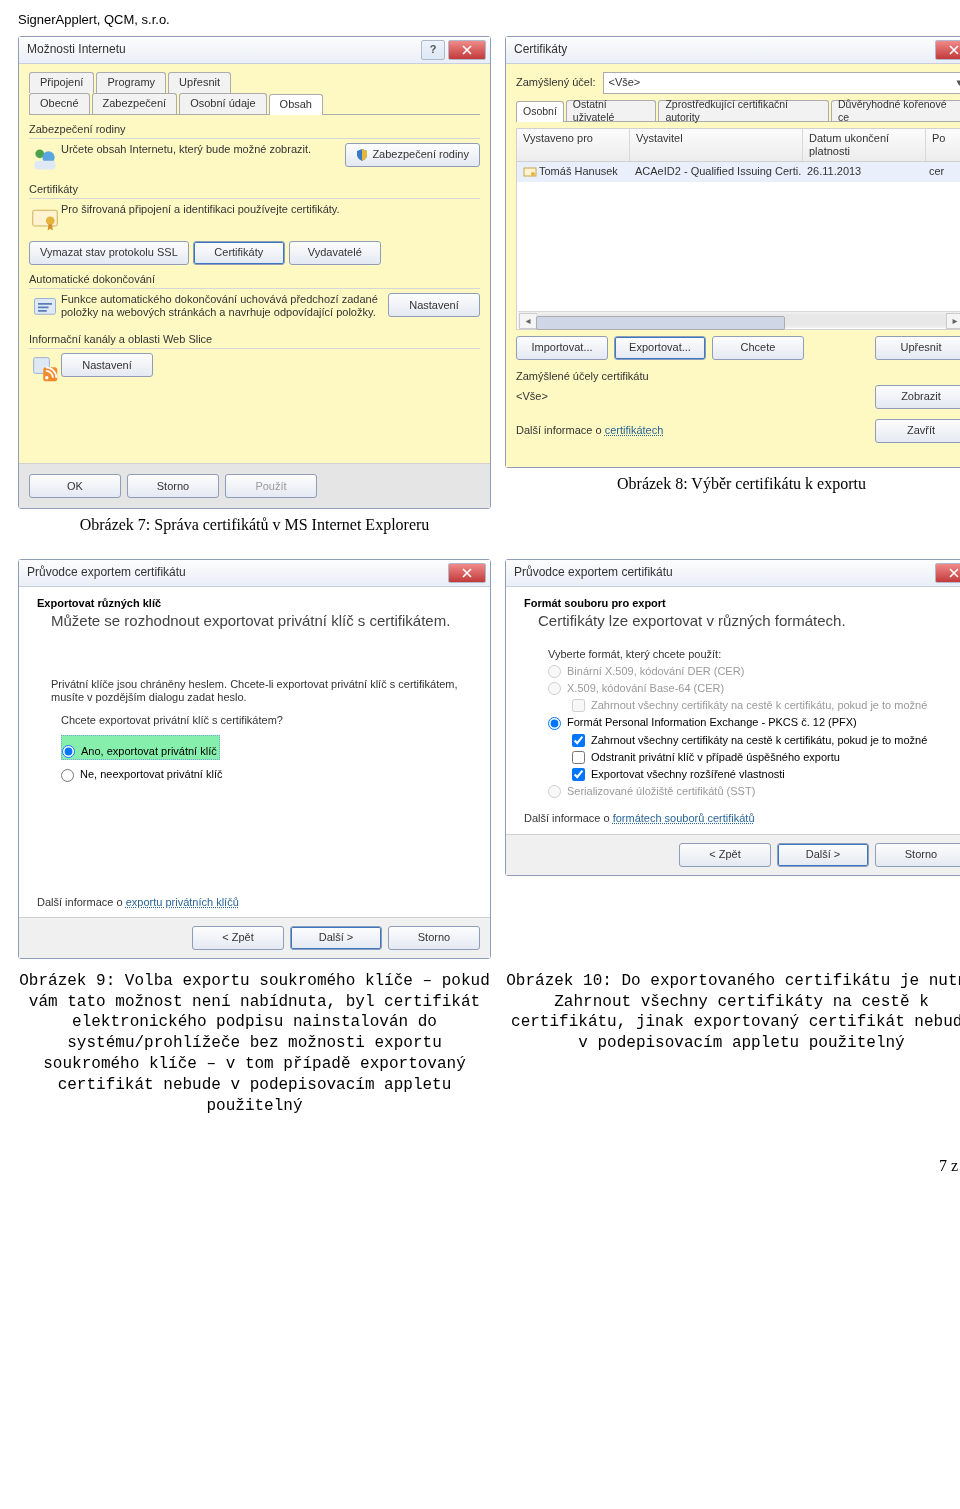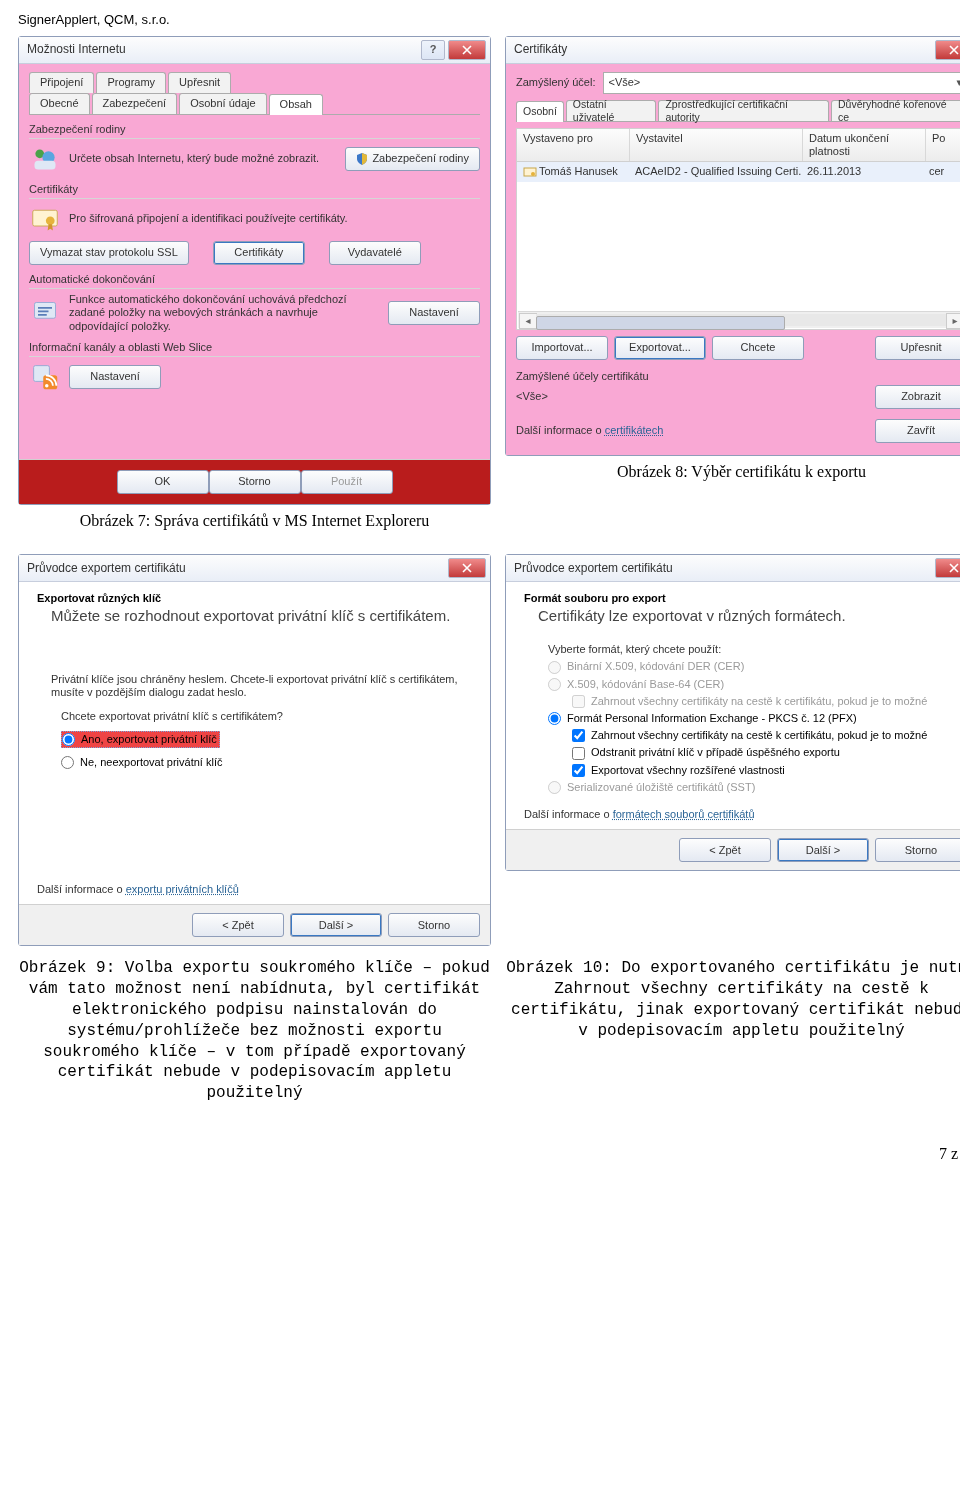--- a/index.html
+++ b/index.html
@@ -12,37 +12,37 @@
 .caption-block{font-family:Liberation Mono, monospace;font-size:16px;line-height:1.3}
 .window{border:1px solid #8f9db9;border-radius:3px}
 .titlebar{height:26px;display:flex;align-items:center;padding:0 4px 0 8px;background:linear-gradient(#fdfdfd,#e9eef7);border-bottom:1px solid #c7cedd}
 .titlebar .t{flex:1;font-size:12px;color:#333}
 .wincontrols{display:flex;gap:3px}
 .wbtn{width:22px;height:18px;border:1px solid #b0b8cc;border-radius:2px;display:flex;align-items:center;justify-content:center;color:#555;font-size:11px}
 .wbtn.help{background:linear-gradient(#eef3fb,#dde6f5)}
 .wbtn.help::before{content:"?";font-weight:bold}
 .wbtn.close{background:linear-gradient(#f08a8a,#c23a3a);color:#fff;width:36px}
 .wbtn.close svg{width:10px;height:10px}
-.body{background:#f9a8d4;padding:8px 10px 12px 10px;font-size:11px;color:#333}
+.body{background:#fef9c3;padding:8px 10px 24px 10px;font-size:11px;color:#333}
 .tabs{display:flex;border-bottom:1px solid #acacac;height:21px;margin-bottom:2px}
 .tabs.two{height:42px;display:block}
 .tabrow{display:flex;height:21px}
 .tab{padding:2px 10px;border:1px solid #acacac;border-bottom:none;border-radius:3px 3px 0 0;margin-right:2px;background:#f2f2f2;font-size:11px;display:flex;align-items:center}
 .tab.active{background:#fff;position:relative;top:1px}
 .tab.small{font-size:10.5px;padding:2px 6px}
 .section-h{font-size:11px;color:#333;margin:8px 0 2px 0;padding-bottom:2px;border-bottom:1px solid #d6d6d6}
-.section-row{display:flex;gap:8px;align-items:center;margin:4px 0}
+.section-row{display:flex;align-items:flex-start;margin:4px 0}
 .icon-box{width:32px;height:32px;border-radius:4px;display:flex;align-items:center;justify-content:center;flex:0 0 auto}
 .icon-box svg{width:28px;height:28px}
 .desc{flex:1;font-size:11px;color:#333}
 .btn{display:inline-flex;align-items:center;justify-content:center;min-width:70px;height:22px;padding:0 10px;border:1px solid #8f9db9;border-radius:3px;background:linear-gradient(#fdfdfd,#e4e9f2);font-size:11px;color:#333;white-space:nowrap}
 .btn.disabled{color:#9a9a9a}
 .btn .shield{width:12px;height:12px;margin-right:4px}
-.btnrow{display:flex;gap:24px;margin-top:6px;flex-wrap:wrap}
-.buttons-bottom{display:flex;justify-content:center;padding:10px;border-top:1px solid #d0d0d0;background:#b91c1c}
+.btnrow{display:flex;gap:4px;margin-top:6px;flex-wrap:wrap}
+.buttons-bottom{display:flex;justify-content:flex-start;gap:6px;padding:10px;border-top:1px solid #d0d0d0;background:#e5e5e5}
 .label-inline{display:flex;align-items:center;gap:8px;font-size:11px}
 .select{border:1px solid #acacac;height:20px;padding:0 4px;display:flex;align-items:center;flex:1;background:#fff;font-size:11px}
 .select::after{content:"▾";margin-left:auto;color:#555}
 .cert-table{border:1px solid #d0d0d0;height:200px;margin-top:6px;background:#fff;position:relative}
 .cert-head{display:flex;background:linear-gradient(#fcfcfc,#ececec);border-bottom:1px solid #d0d0d0;font-size:11px}
 .cert-head>div{padding:3px 6px;border-right:1px solid #d8d8d8}
 .col-a{width:100px}.col-b{width:160px}.col-c{width:110px}.col-d{flex:1}
 .cert-row{display:flex;font-size:11px;padding:2px 0;align-items:center;background:#e9f0fb}
 .cert-row>div{padding:1px 6px;overflow:hidden;white-space:nowrap}
 .cert-ico{width:14px;height:14px;margin-right:2px;display:inline-block;vertical-align:middle}
@@ -52,21 +52,21 @@
 .hscroll .arr{position:absolute;top:1px;width:16px;height:14px;border:1px solid #ccc;background:#f5f5f5;display:flex;align-items:center;justify-content:center;font-size:10px;color:#666}
 .small-text{font-size:11px;color:#333}
 .linkish{color:#2a6496;text-decoration:underline dotted}
 .wizard-body{padding:10px 18px 8px 18px}
 .wizard-body h4{font-size:11px;font-weight:bold;margin:0 0 2px 0}
 .wizard-body .sub{font-size:15px;color:#444;margin-left:14px;margin-bottom:18px}
 .opt{display:flex;align-items:center;gap:6px;margin:4px 0 4px 24px;font-size:11px}
 .opt input[type=radio],.opt input[type=checkbox]{margin:0}
 .opt.disabled{color:#9a9a9a}
 .opt.indent{margin-left:48px}
-.opt.selected{background:#ef4444;padding:1px 2px 1px 0;border:1px dotted #7aa5e0;display:inline-flex}
+.opt.selected{background:#86efac;padding:9px 2px 1px 0;border:1px dotted #7aa5e0;display:inline-flex}
 .page-num{position:relative;margin-top:40px}
 .page-num span{position:absolute;right:0;font-family:"Times New Roman",serif;font-size:16px}
 .mini-info{margin-top:10px;font-size:11px}
 .footer-area{display:flex;justify-content:flex-end;gap:6px;padding:8px 10px;background:#f0f0f0;border-top:1px solid #d0d0d0}
 </style>
 </head>
 <body>
 
 <div class="doc-header">SignerApplert, QCM, s.r.o.</div>
 

